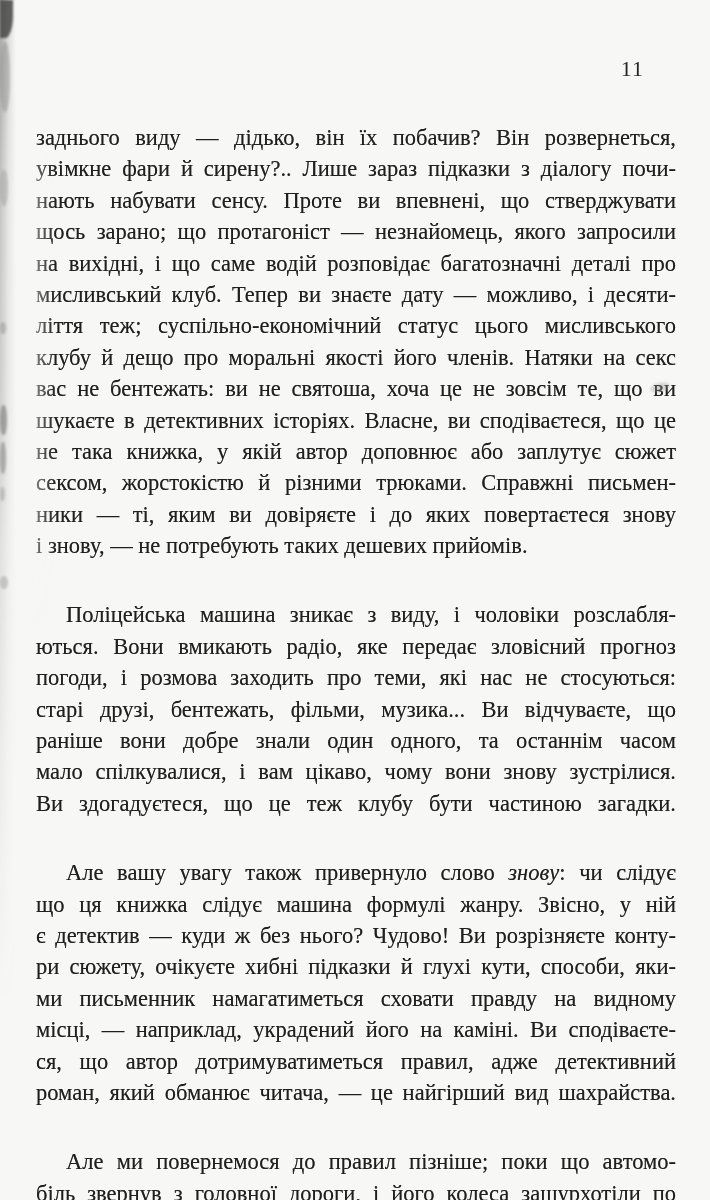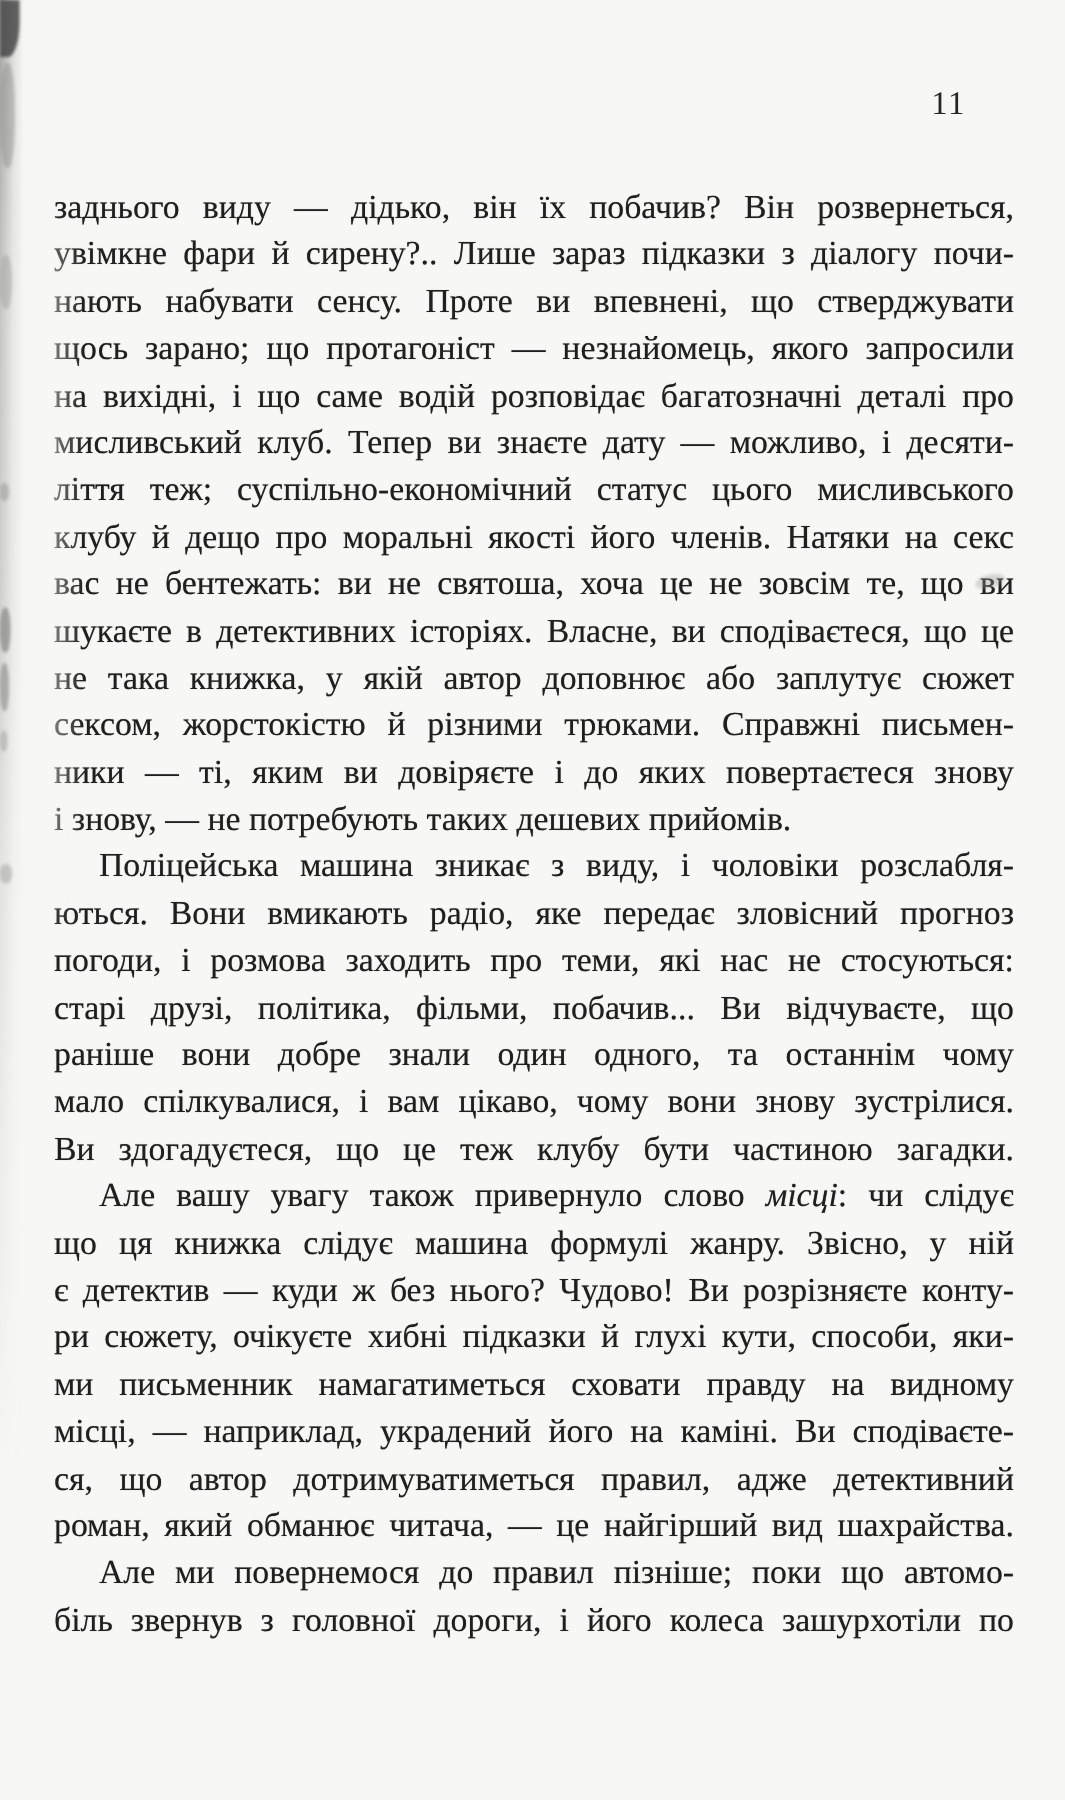--- a/index.html
+++ b/index.html
@@ -36,21 +36,21 @@
   .paragraph { margin: 0; }
   .line {
     height: 31.4px;
     line-height: 31.4px;
     font-size: 22.5px;
     text-align: justify;
     text-align-last: justify;
     white-space: nowrap;
     text-shadow: 0 0 0.5px rgba(20,20,20,0.55);
   }
-  .line.indent { padding-left: 30px; }
+  .line.indent { padding-left: 30px; margin-top: 38px; }
   .line.no-just { text-align-last: left; }
   .it { font-style: italic; }
 
   
   .gutter-shadow {
     position: absolute;
     left: 0; top: 0;
     width: 16px; height: 1010px;
     background: linear-gradient(90deg, rgba(80,80,80,0.55), rgba(120,120,120,0.22) 55%, rgba(160,160,160,0) 100%);
     -webkit-mask-image: linear-gradient(180deg, #000 0%, rgba(0,0,0,0.85) 4%, rgba(0,0,0,0.55) 20%, rgba(0,0,0,0.45) 38%, rgba(0,0,0,0.25) 55%, rgba(0,0,0,0.12) 75%, transparent 100%);
@@ -112,27 +112,27 @@
         <div class="line">шукаєте в детективних історіях. Власне, ви сподіваєтеся, що це</div>
         <div class="line">не така книжка, у якій автор доповнює або заплутує сюжет</div>
         <div class="line">сексом, жорстокістю й різними трюками. Справжні письмен-</div>
         <div class="line">ники — ті, яким ви довіряєте і до яких повертаєтеся знову</div>
         <div class="line no-just">і знову, — не потребують таких дешевих прийомів.</div>
       </div>
       <div class="paragraph">
         <div class="line indent">Поліцейська машина зникає з виду, і чоловіки розслабля-</div>
         <div class="line">ються. Вони вмикають радіо, яке передає зловісний прогноз</div>
         <div class="line">погоди, і розмова заходить про теми, які нас не стосуються:</div>
-        <div class="line">старі друзі, політика, фільми, побачив... Ви відчуваєте, що</div>
-        <div class="line">раніше вони добре знали один одного, та останнім чому</div>
+        <div class="line">старі друзі, бентежать, фільми, музика... Ви відчуваєте, що</div>
+        <div class="line">раніше вони добре знали один одного, та останнім часом</div>
         <div class="line">мало спілкувалися, і вам цікаво, чому вони знову зустрілися.</div>
         <div class="line">Ви здогадуєтеся, що це теж клубу бути частиною загадки.</div>
       </div>
       <div class="paragraph">
-        <div class="line indent"><span>Але вашу увагу також привернуло слово </span><span class="it">місці</span><span>: чи слідує</span></div>
+        <div class="line indent"><span>Але вашу увагу також привернуло слово </span><span class="it">знову</span><span>: чи слідує</span></div>
         <div class="line">що ця книжка слідує машина формулі жанру. Звісно, у ній</div>
         <div class="line">є детектив — куди ж без нього? Чудово! Ви розрізняєте конту-</div>
         <div class="line">ри сюжету, очікуєте хибні підказки й глухі кути, способи, яки-</div>
         <div class="line">ми письменник намагатиметься сховати правду на видному</div>
         <div class="line">місці, — наприклад, украдений його на каміні. Ви сподіваєте-</div>
         <div class="line">ся, що автор дотримуватиметься правил, адже детективний</div>
         <div class="line">роман, який обманює читача, — це найгірший вид шахрайства.</div>
       </div>
       <div class="paragraph">
         <div class="line indent">Але ми повернемося до правил пізніше; поки що автомо-</div>

